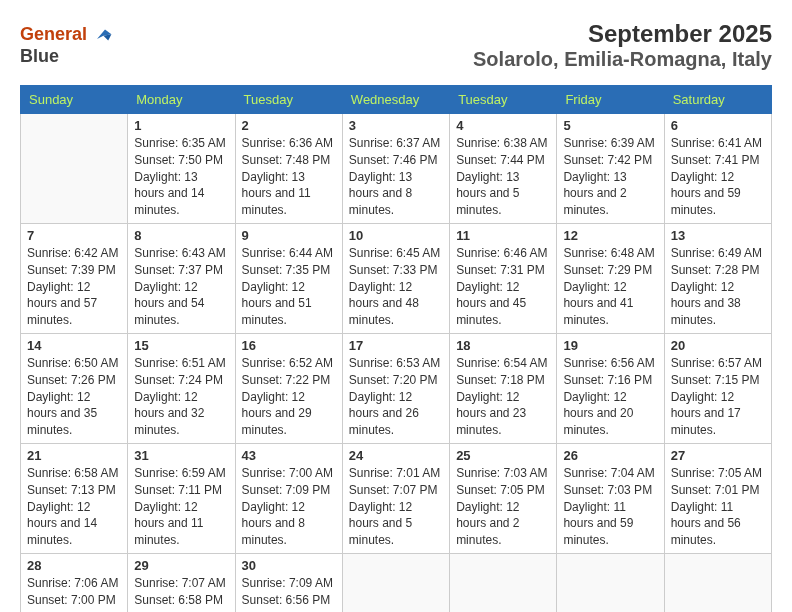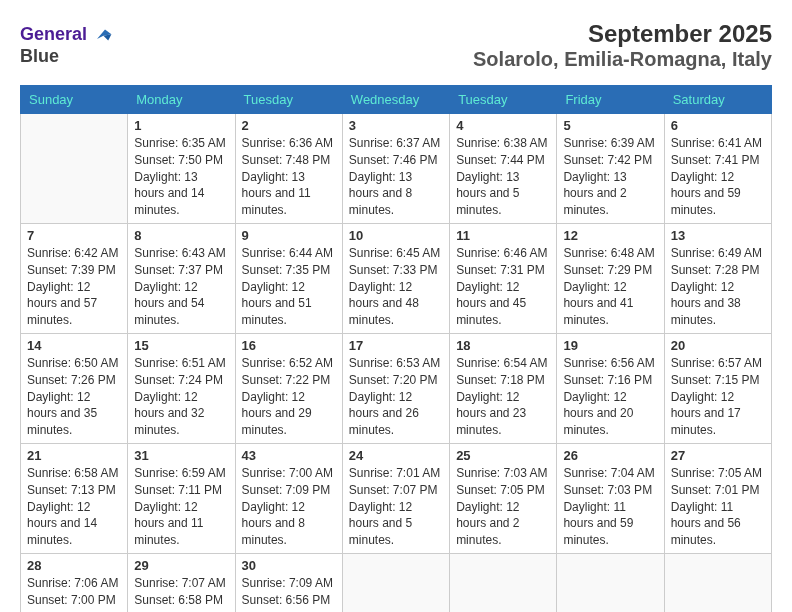--- a/index.html
+++ b/index.html
@@ -13,21 +13,21 @@
     .header-logo {
       display: flex;
       align-items: center;
       margin-bottom: 10px;
     }
     .logo-text {
       font-size: 18px;
       font-weight: bold;
       line-height: 1.1;
     }
-    .logo-general { color: #4c1d95; }
+    .logo-general { color: #c2410c; }
     .logo-blue { color: #404040; }
     .logo-icon {
       width: 24px;
       height: 24px;
       margin-left: 2px;
       margin-right: 0;
     }
     .title-section {
       text-align: right;
       margin-bottom: 6px;
@@ -42,21 +42,21 @@
       color: #555;
       font-weight: bold;
     }
     table {
       width: 100%;
       border-collapse: collapse;
       font-size: 11px;
     }
     th {
       background-color: #2a6db5;
-      color: #5eead4;
+      color: #bef264;
       text-align: left;
       padding: 6px 8px;
       font-size: 13px;
       font-weight: normal;
       border: 1px solid #2a6db5;
     }
     td {
       border: 1px solid #ccc;
       vertical-align: top;
       padding: 4px 6px;

